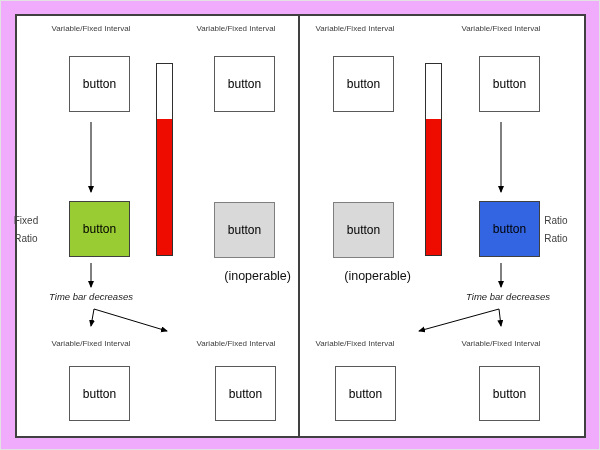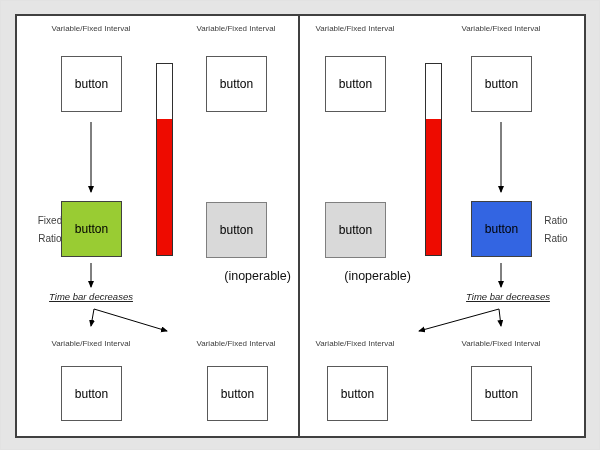--- a/index.html
+++ b/index.html
@@ -1,59 +1,59 @@
 <!DOCTYPE html>
 <html><head>
 <meta charset="utf-8">
 <style>
   html,body{margin:0;padding:0;background:#fff;}
   #stage{
-    position:relative;width:600px;height:450px;background:#e5e5e5;
+    position:relative;width:600px;height:450px;background:#f0abfc;
     font-family:"Liberation Sans","DejaVu Sans",sans-serif;
     box-sizing:border-box;border:1px solid #e2e2e2;overflow:hidden;
   }
   .frame{position:absolute;left:14px;top:13px;width:571px;height:424px;
     border:2px solid #404040;box-sizing:border-box;background:#fff;}
   .divider{position:absolute;left:297px;top:13px;width:2px;height:424px;background:#404040;}
   .sched-label{position:absolute;width:110px;text-align:center;font-size:8px;color:#3d3d3d;letter-spacing:0px;}
   .btn{position:absolute;width:61px;height:56px;background:#fff;border:1px solid #595959;
     box-sizing:border-box;display:flex;align-items:center;justify-content:center;
-    font-size:12px;color:#000;}
+    font-size:12px;color:#000;margin-left:8px;}
   .btn.small{height:55px;}
   .btn.gray{border-color:#7f7f7f;}
   .btn.active{border-color:#404040;}
   .timebar{position:absolute;width:17px;height:193px;border:1px solid #2f2f2f;
     box-sizing:border-box;background:#fff;}
   .timebar .fill{position:absolute;left:0;right:0;bottom:0;background:#ee0b00;}
   .ratio-label{position:absolute;width:46px;text-align:center;font-size:10px;
     color:#404040;line-height:18px;}
   .inoperable{position:absolute;width:110px;text-align:right;font-size:12.5px;color:#111;}
   .time-note{position:absolute;width:130px;text-align:center;font-size:9.5px;
-    font-style:italic;color:#222;text-decoration:underline;}
+    font-style:italic;color:#222;}
   svg.arrows{position:absolute;left:0;top:0;pointer-events:none;}
 </style>
 </head>
 <body>
 
 <div id="stage">
 
   <div class="frame"></div>
   <div class="divider"></div>
 
   <div class="sched-label" style="left:35px;top:23px;">Variable/Fixed Interval</div>
   <div class="sched-label" style="left:180px;top:23px;">Variable/Fixed Interval</div>
 
   <div class="btn" style="left:60px;top:55px;">button</div>
   <div class="btn" style="left:205px;top:55px;">button</div>
 
   <div class="timebar" style="left:155px;top:62px;">
     <div class="fill" style="height: 71%; background-color: rgb(238, 11, 0);"></div>
   </div>
 
-  <div class="ratio-label" style="left:26px;top:211px;">
+  <div class="ratio-label" style="left:2px;top:211px;">
     <div>Fixed</div>
     <div>Ratio</div>
   </div>
   <div class="btn active" style="left: 60px; top: 200px; background-color: rgb(153, 204, 51);">button</div>
 
   <div class="btn gray" style="left: 205px; top: 201px; background-color: rgb(217, 217, 217);">button</div>
   <div class="inoperable" style="left:180px;top:268px;">(inoperable)</div>
 
   <div class="time-note" style="left:25px;top:290px;">Time bar decreases</div>
 

